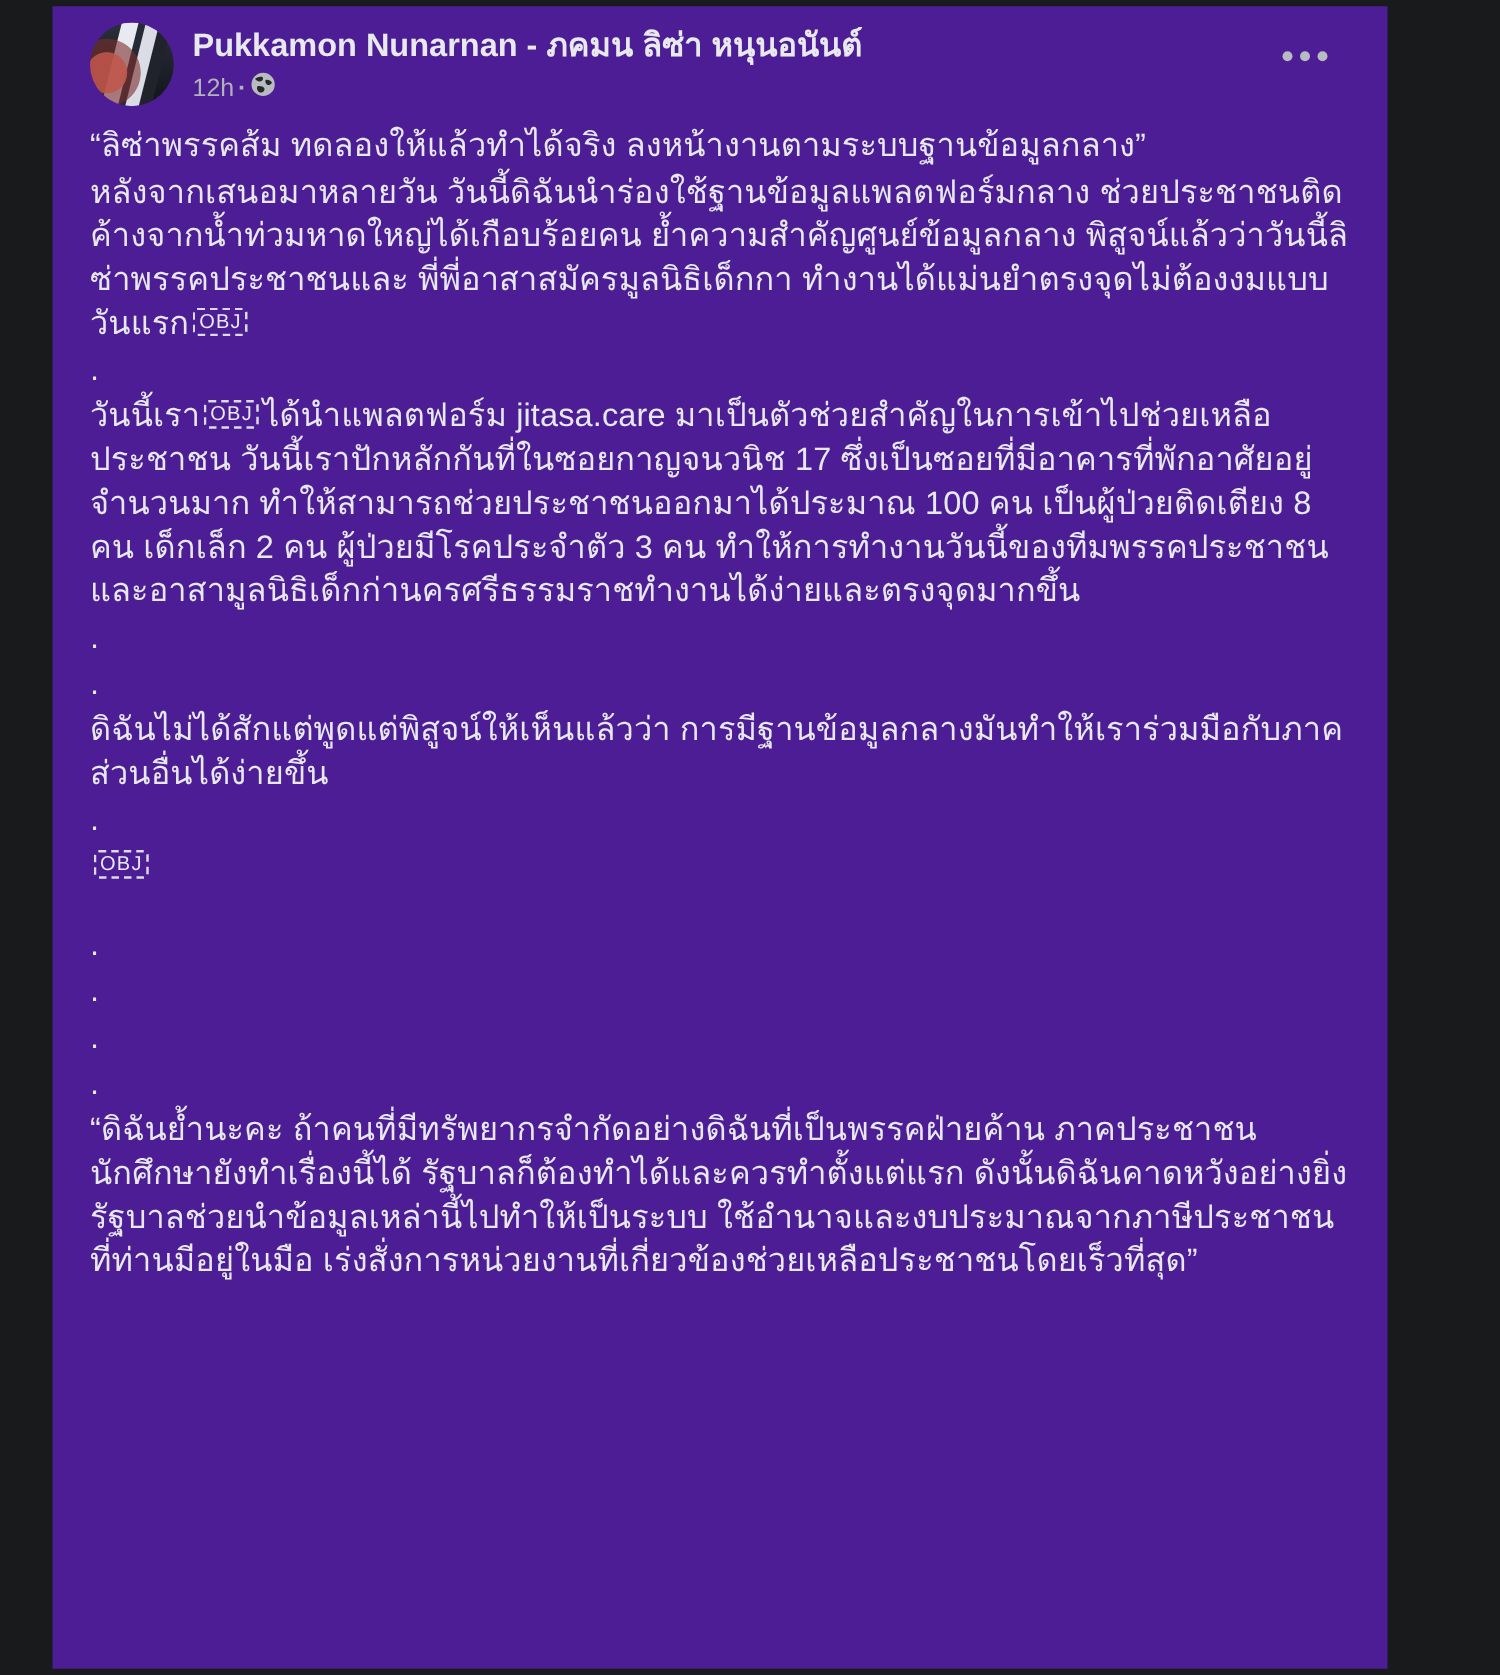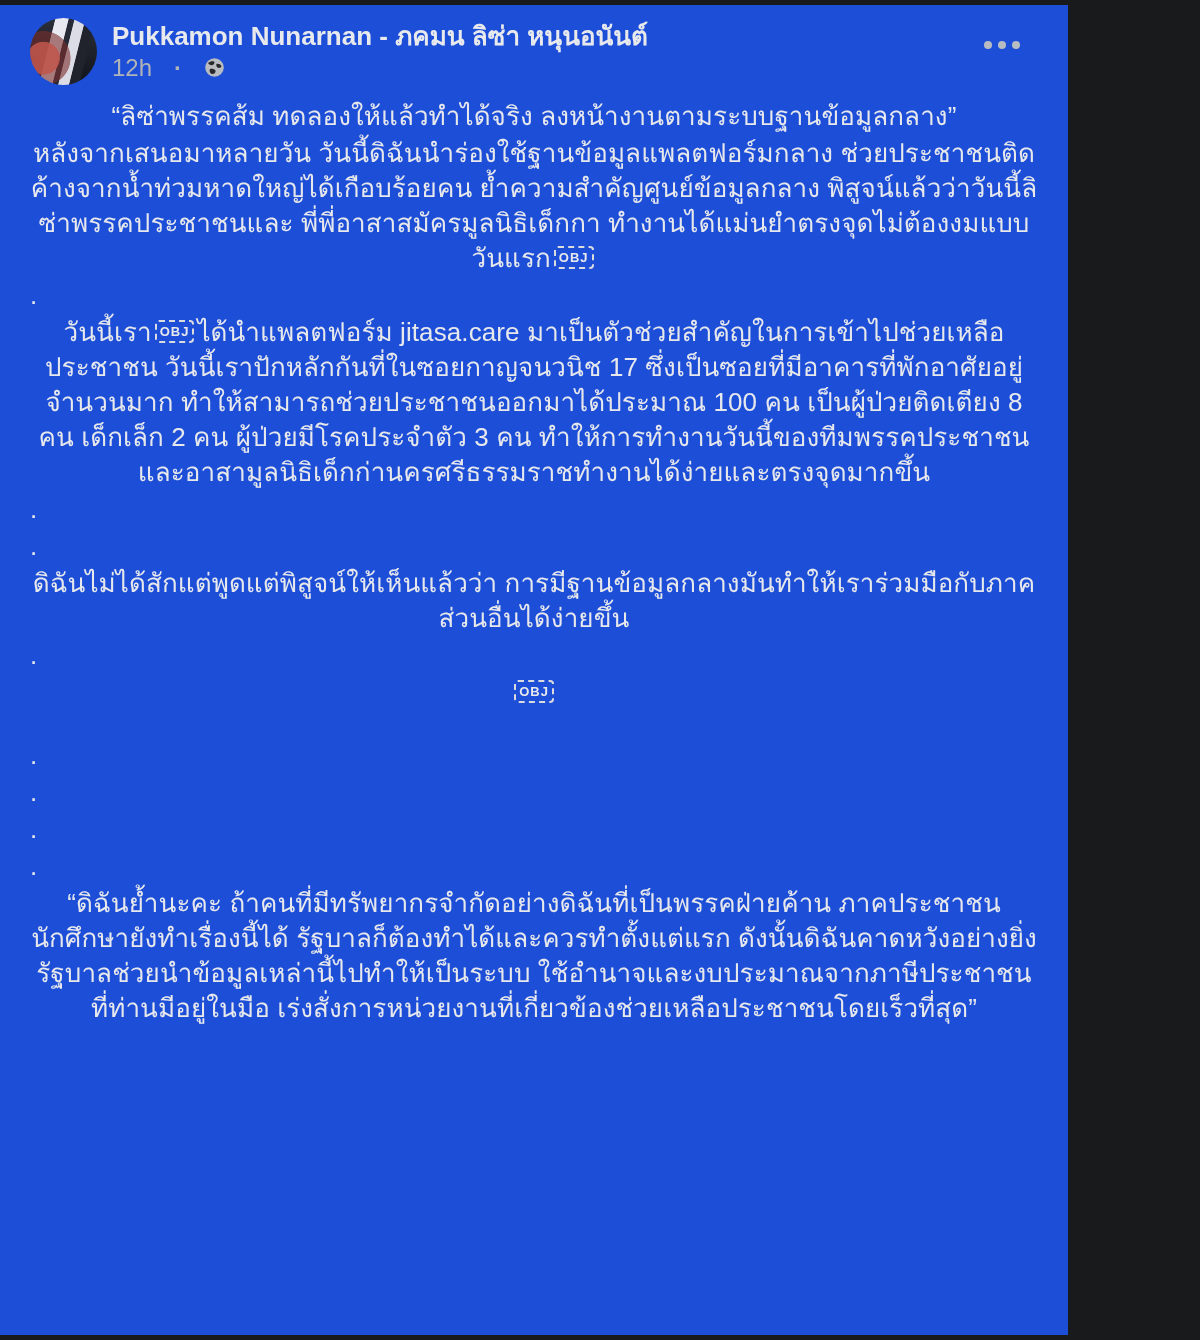--- a/index.html
+++ b/index.html
@@ -6,23 +6,24 @@
   body{
     width:1200px;height:1340px;
     background:#191a1b;
     font-family:"Liberation Sans","DejaVu Sans",sans-serif;
     overflow:hidden;
   }
   .post-card{
     box-sizing:border-box;
     width:1068px;height:1330px;
     margin-top:5px;
-    background:#1d4ed8;
+    background:#4c1d95;
     color:#e4e6eb;
     padding:0 30px;
+    margin-left:42px;
   }
   
   .post-header{
     display:flex;align-items:flex-start;
     padding-top:13px;position:relative;
   }
   .avatar{
     width:67px;height:67px;border-radius:50%;
     flex:0 0 67px;cursor:pointer;
     background-color:#161a22;
@@ -32,50 +33,50 @@
       linear-gradient(180deg,#2b2f3a 0%,#12141a 100%);
     background-blend-mode:normal;
     overflow:hidden;
   }
   .header-text{margin-left:15px;padding-top:2px;}
   .author{
     font-size:26px;font-weight:bold;color:#e7e9ed;
     line-height:32px;cursor:pointer;
   }
   .meta{
-    display:flex;align-items:flex-start;gap:22px;
+    display:flex;align-items:flex-end;gap:3px;
     margin-top:4px;
-    font-size:24px;color:#b0b3b8;line-height:24px;
+    font-size:20px;color:#b0b3b8;line-height:24px;
   }
   .meta .timestamp{cursor:pointer;}
   .meta .sep{font-weight:bold;}
   .globe{display:inline-block;position:relative;top:1px;}
   .menu-btn{
     position:absolute;right:10px;top:28px;
     display:flex;gap:6px;align-items:center;
     padding:8px;border-radius:18px;cursor:pointer;
   }
   .menu-btn .dot{
     width:8px;height:8px;border-radius:50%;
     background:#b8bbc0;
   }
   
   .post-body{
     margin-top:14px;
     font-size:26px;line-height:35px;color:#e6e8ec;
     letter-spacing:.1px;
   }
-  .para{margin:0 0 2px 0;text-align:center;}
+  .para{margin:0 0 2px 0;}
   .sep-line{margin:0 0 2px 0;}
   .gap-after{margin-bottom:28px;}
   .obj-box{
     display:inline-block;
     border:2px dashed #d9dbdf;
     border-radius:4px;
-    font-size:13px;font-weight:bold;letter-spacing:1px;
+    font-size:16px;font-weight:normal;letter-spacing:1px;
     line-height:18px;
     padding:1px 3px 0 3px;
     margin:0 3px;
     position:relative;top:-3px;
     color:#e6e8ec;
     vertical-align:middle;
   }
 </style>
 </head>
 <body>

